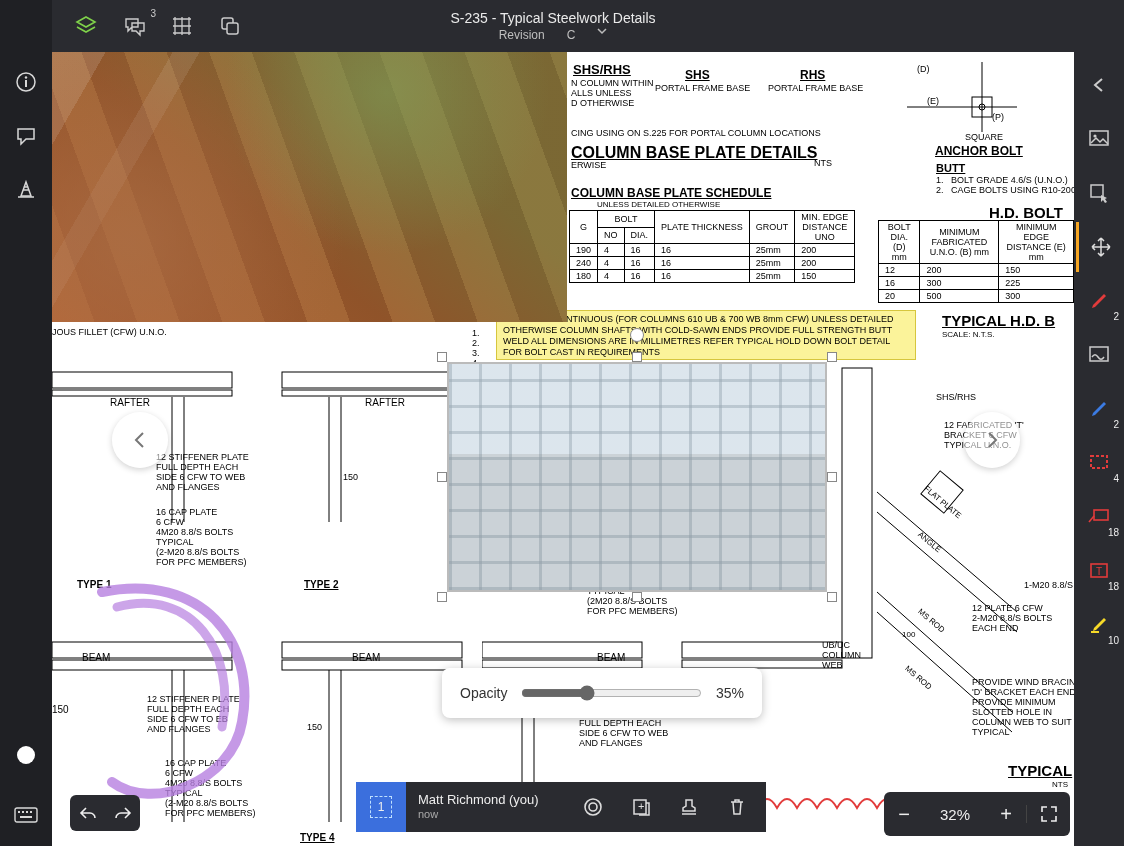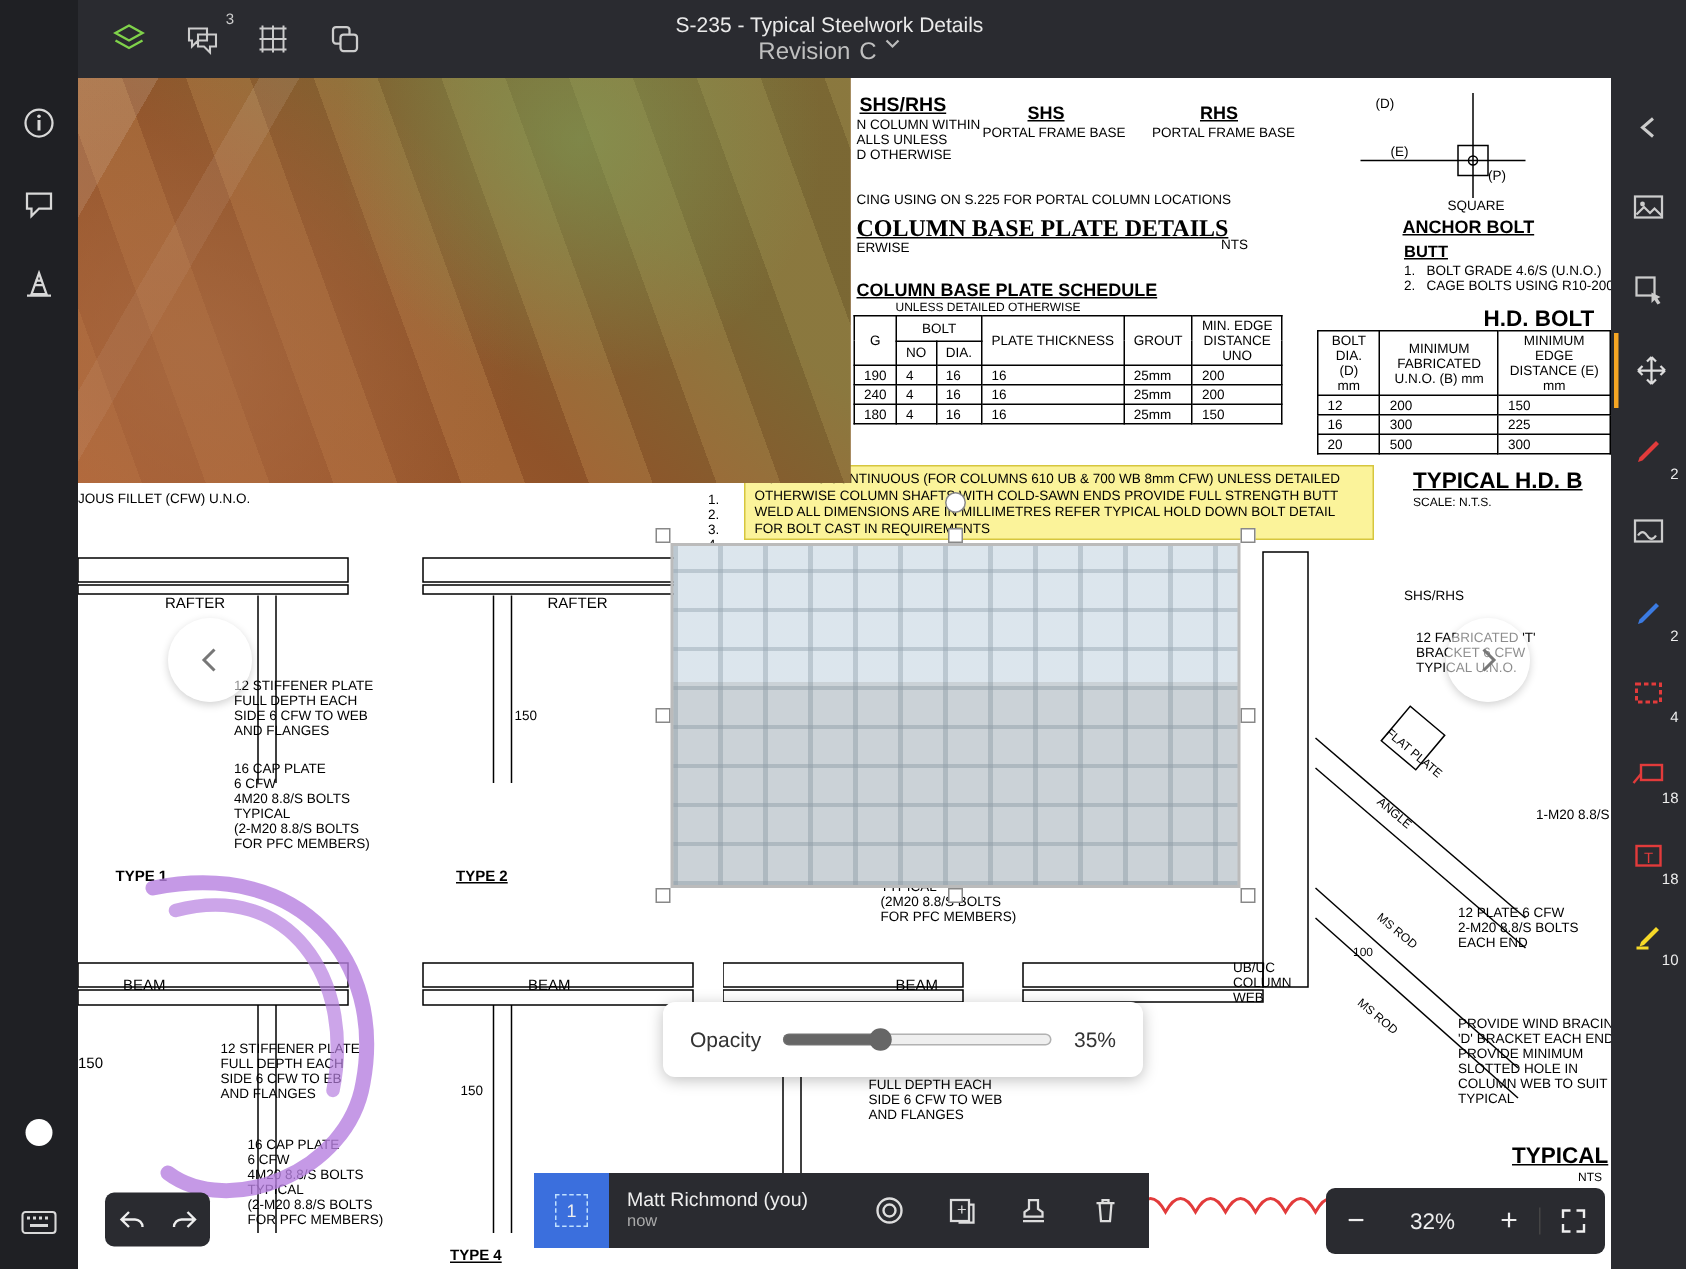--- a/index.html
+++ b/index.html
@@ -12,21 +12,21 @@
   .left-rail-1 .dot { width: 18px; height: 18px; border-radius: 50%; background: #fff; margin-bottom: 10px; }
 
   
   .top-bar { position: absolute; left: 0; top: 0; width: 1124px; height: 52px; background: #2a2b30; color: #f2f2f2; display: flex; align-items: center; }
   .back-btn { width: 52px; height: 52px; background: #f6a623; display: flex; align-items:center; justify-content:center; color:#222; }
   .top-icons { display:flex; align-items:center; gap:24px; margin-left:22px; }
   .top-icons .ico { position:relative; width:24px; height:24px; color:#9fe870; display:flex; align-items:center; justify-content:center; cursor:pointer;}
   .top-icons .badge { position:absolute; top:-6px; right:-10px; font-size:10px; color:#ccc; }
   .title-block { flex:1; text-align:center; }
   .title-block .title { font-size:14px; color:#eaeaea; }
-  .title-block .rev { font-size:16px; color:#bfbfbf; margin-top:2px; display:flex; justify-content:center; gap:6px; align-items:flex-start;}
+  .title-block .rev { font-size:12px; color:#bfbfbf; margin-top:2px; display:flex; justify-content:center; gap:22px; align-items:flex-start;}
 
   
   .right-rail { position: absolute; right: 0; top: 52px; width: 50px; height: 794px; background: #2a2b30; display:flex; flex-direction:column; align-items:center; padding-top:8px; gap:4px; }
   .r-item { width:46px; height:50px; display:flex; flex-direction:column; align-items:center; justify-content:center; color:#d8d8d8; position:relative; cursor:pointer; }
   .r-item .cnt { position:absolute; right:3px; bottom:4px; font-size:10px; color:#eee; }
   .r-item.selected { border-left: 3px solid #f6a623; }
 
   
   .canvas { position:absolute; left:52px; top:52px; width:1022px; height:794px; background:#fff; overflow:hidden; }
 
@@ -114,21 +114,21 @@
     <div class="dwg-text" style="left:521px; top:10px; font-weight:700; text-decoration:underline; font-size:13px;">SHS/RHS</div>
     <div class="dwg-text" style="left:633px; top:16px; font-weight:700; text-decoration:underline; font-size:12px;">SHS</div>
     <div class="dwg-text" style="left:748px; top:16px; font-weight:700; text-decoration:underline; font-size:12px;">RHS</div>
     <div class="dwg-text" style="left:603px; top:31px; font-size:9px;">PORTAL FRAME BASE</div>
     <div class="dwg-text" style="left:716px; top:31px; font-size:9px;">PORTAL FRAME BASE</div>
     <div class="dwg-text" style="left:519px; top:26px; font-size:9px;">N COLUMN WITHIN
 ALLS UNLESS
 D OTHERWISE</div>
     <div class="dwg-text" style="left:519px; top:76px; font-size:9px;">CING USING ON S.225 FOR PORTAL COLUMN LOCATIONS</div>
 
-    <div class="dwg-text dwg-title" style="left:519px; top:92px;font-family:Liberation Serif, serif;">COLUMN BASE PLATE DETAILS</div>
+    <div class="dwg-text dwg-title" style="left:519px; top:92px;">COLUMN BASE PLATE DETAILS</div>
     <div class="dwg-text" style="left:762px; top:106px; font-size:9px;">NTS</div>
     <div class="dwg-text" style="left:519px; top:108px; font-size:9px;">ERWISE</div>
 
     <div class="dwg-text" style="left:519px; top:134px; font-weight:700; font-size:12px; text-decoration:underline;">COLUMN BASE PLATE SCHEDULE</div>
     <div class="dwg-text" style="left:545px; top:148px; font-size:8px;">UNLESS DETAILED OTHERWISE</div>
 
     <table class="table1" style="left:517px; top:158px;">
       <tbody>
           <tr>
         <th rowspan="2">G</th>
@@ -314,21 +314,21 @@
 BRACKET 6 CFW
 TYPICAL U.N.O.</div>
     <div class="dwg-text" style="left:876px; top:432px; font-size:8px; transform:rotate(40deg); transform-origin:left top;">FLAT PLATE</div>
     <div class="dwg-text" style="left:870px; top:478px; font-size:8px; transform:rotate(40deg); transform-origin:left top;">ANGLE</div>
     <div class="dwg-text" style="left:870px; top:555px; font-size:8px; transform:rotate(40deg); transform-origin:left top;">MS ROD</div>
     <div class="dwg-text" style="left:857px; top:612px; font-size:8px; transform:rotate(40deg); transform-origin:left top;">MS ROD</div>
     <div class="dwg-text" style="left:770px; top:588px; font-size:9px;">UB/UC
 COLUMN
 WEB</div>
     <div class="dwg-text" style="left:850px; top:578px; font-size:8px;">100</div>
-    <div class="dwg-text" style="left:972px; top:486px; font-size:9px;">1-M20 8.8/S</div>
+    <div class="dwg-text" style="left:972px; top:528px; font-size:9px;">1-M20 8.8/S</div>
     <div class="dwg-text" style="left:920px; top:551px; font-size:9px;">12 PLATE 6 CFW
 2-M20 8.8/S BOLTS
 EACH END</div>
     <div class="dwg-text" style="left:920px; top:625px; font-size:9px;">PROVIDE WIND BRACING
 'D' BRACKET EACH END
 PROVIDE MINIMUM
 SLOTTED HOLE IN
 COLUMN WEB TO SUIT
 TYPICAL</div>
     <div class="dwg-text" style="left:956px; top:710px; font-weight:700; text-decoration:underline; font-size:15px;">TYPICAL</div>

